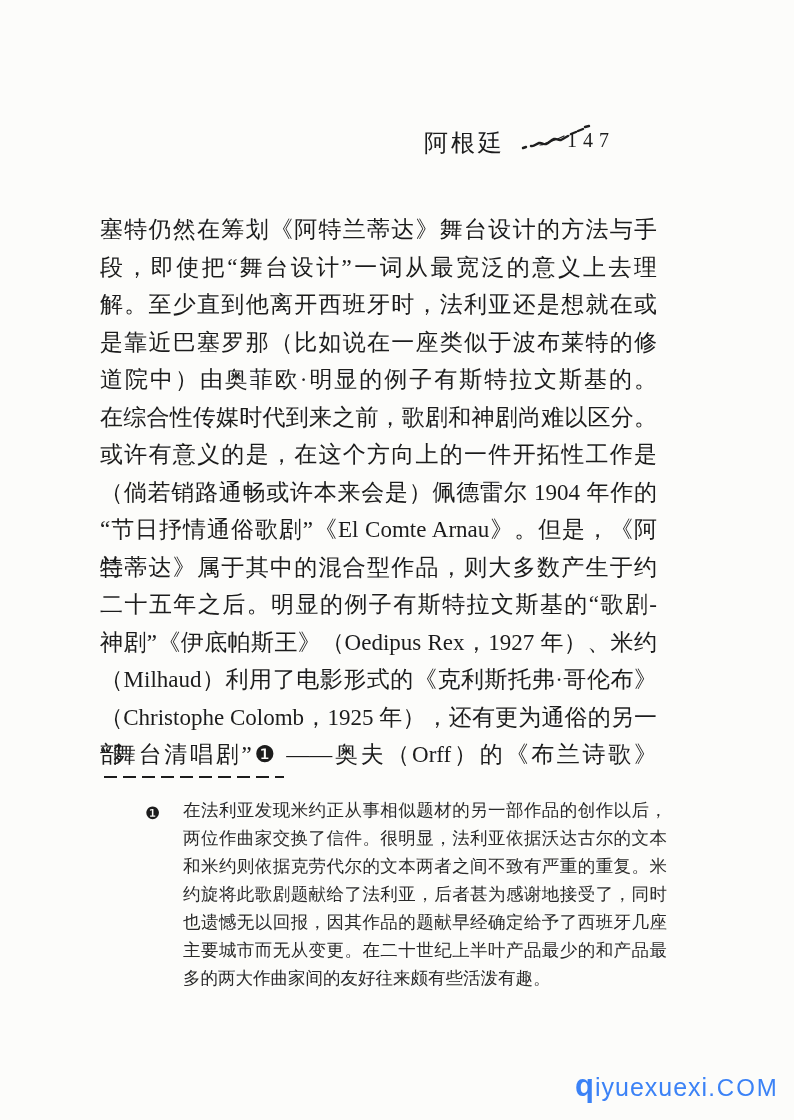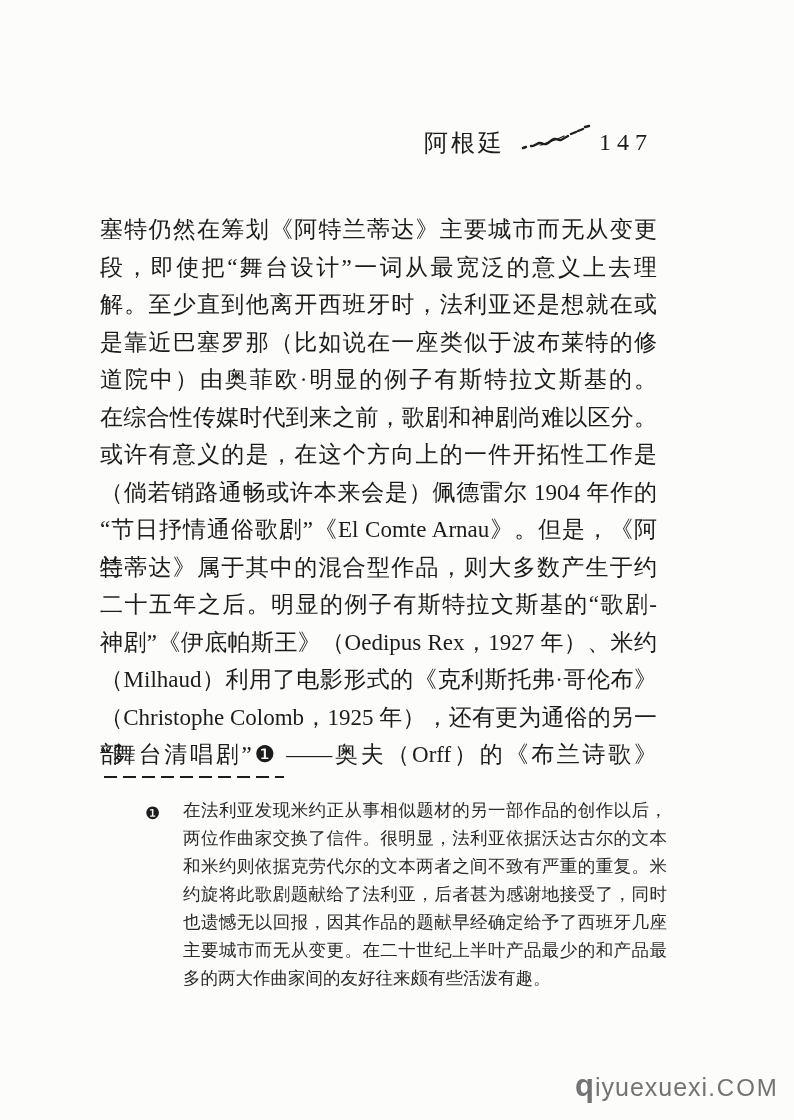--- a/index.html
+++ b/index.html
@@ -12,22 +12,22 @@
     font-family:"Liberation Serif", serif;
     overflow:hidden;
   }
   
   .hdr-title{
     position:absolute;left:424px;top:127px;
     font-size:24px;font-weight:normal;letter-spacing:3px;
   }
   .scribble{position:absolute;left:520px;top:118px;}
   .pageno{
-    position:absolute;left:599px;top:129px;
-    font-size:24px;letter-spacing:6px;
+    position:absolute;left:567px;top:129px;
+    font-size:20px;letter-spacing:6px;
   }
   
   #body-lines{
     position:absolute;left:100px;top:211px;width:557px;
   }
   .line{
     height:37.5px;line-height:37.5px;
     font-size:23px;
     text-align:justify;text-align-last:justify;
     overflow:visible;
@@ -71,21 +71,21 @@
   <span class="scribble">
     <svg width="72" height="36" viewBox="0 0 72 36">
       <path d="M3 30 l3 -1 m5 -1 c3 1 5 -2 8 -3 c3 -1 4 2 7 1 c3 -1 5 -4 8 -5 c3 -1 4 2 7 1 c2 -1 5 -3 7 -4 m3 -2 l5 -2 m2 -1 l5 -2 m2 -2 l4 -1" fill="none" stroke="#1f1f1f" stroke-width="2.4" stroke-linecap="round"></path>
       <path d="M20 27 c4 0 8 -3 12 -4 c4 -1 8 -3 12 -5" fill="none" stroke="#1f1f1f" stroke-width="1.2" stroke-linecap="round"></path>
     </svg>
   </span>
 
   <div class="pageno">147</div>
 
   <div id="body-lines">
-      <div class="line">塞特仍然在筹划《阿特兰蒂达》主要城市而无从变更</div>
+      <div class="line">塞特仍然在筹划《阿特兰蒂达》舞台设计的方法与手</div>
       <div class="line">段，即使把“舞台设计”一词从最宽泛的意义上去理</div>
       <div class="line">解。至少直到他离开西班牙时，法利亚还是想就在或</div>
       <div class="line">是靠近巴塞罗那（比如说在一座类似于波布莱特的修</div>
       <div class="line">道院中）由奥菲欧·明显的例子有斯特拉文斯基的。</div>
       <div class="line">在综合性传媒时代到来之前，歌剧和神剧尚难以区分。</div>
       <div class="line">或许有意义的是，在这个方向上的一件开拓性工作是</div>
       <div class="line">（倘若销路通畅或许本来会是）佩德雷尔 1904 年作的</div>
       <div class="line">“节日抒情通俗歌剧”《El Comte Arnau》。但是，《阿特</div>
       <div class="line">兰蒂达》属于其中的混合型作品，则大多数产生于约</div>
       <div class="line">二十五年之后。明显的例子有斯特拉文斯基的“歌剧-</div>
@@ -101,17 +101,17 @@
   <div id="fn-lines">
       <div class="fn-line">在法利亚发现米约正从事相似题材的另一部作品的创作以后，</div>
       <div class="fn-line">两位作曲家交换了信件。很明显，法利亚依据沃达古尔的文本</div>
       <div class="fn-line">和米约则依据克劳代尔的文本两者之间不致有严重的重复。米</div>
       <div class="fn-line">约旋将此歌剧题献给了法利亚，后者甚为感谢地接受了，同时</div>
       <div class="fn-line">也遗憾无以回报，因其作品的题献早经确定给予了西班牙几座</div>
       <div class="fn-line">主要城市而无从变更。在二十世纪上半叶产品最少的和产品最</div>
       <div class="fn-line last">多的两大作曲家间的友好往来颇有些活泼有趣。</div>
     </div>
 
-  <div class="watermark" style="color: #737373;">
+  <div class="watermark" style="color: #3b82f6;">
     <span class="wm-lead">q</span><span>iyuexuexi</span><span class="wm-tail">.COM</span>
   </div>
 
 </div>
 
 </body></html>

